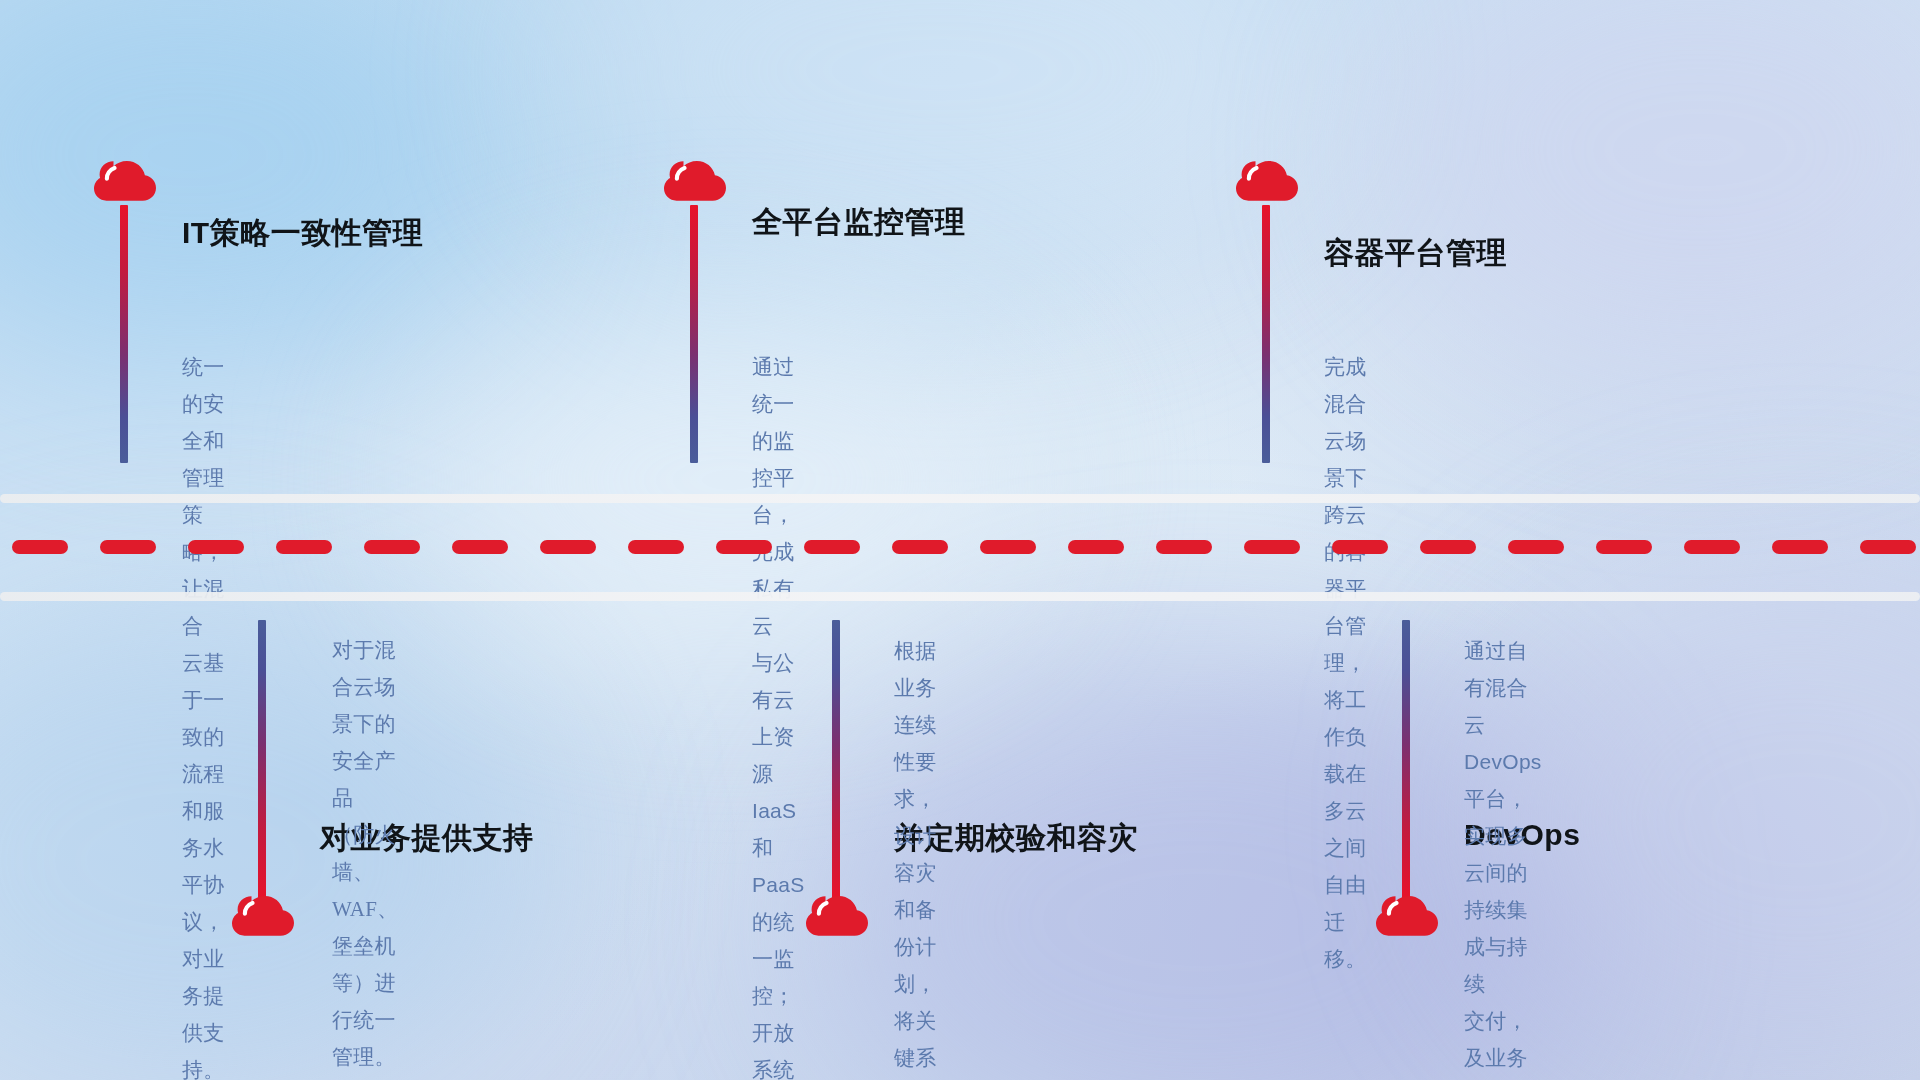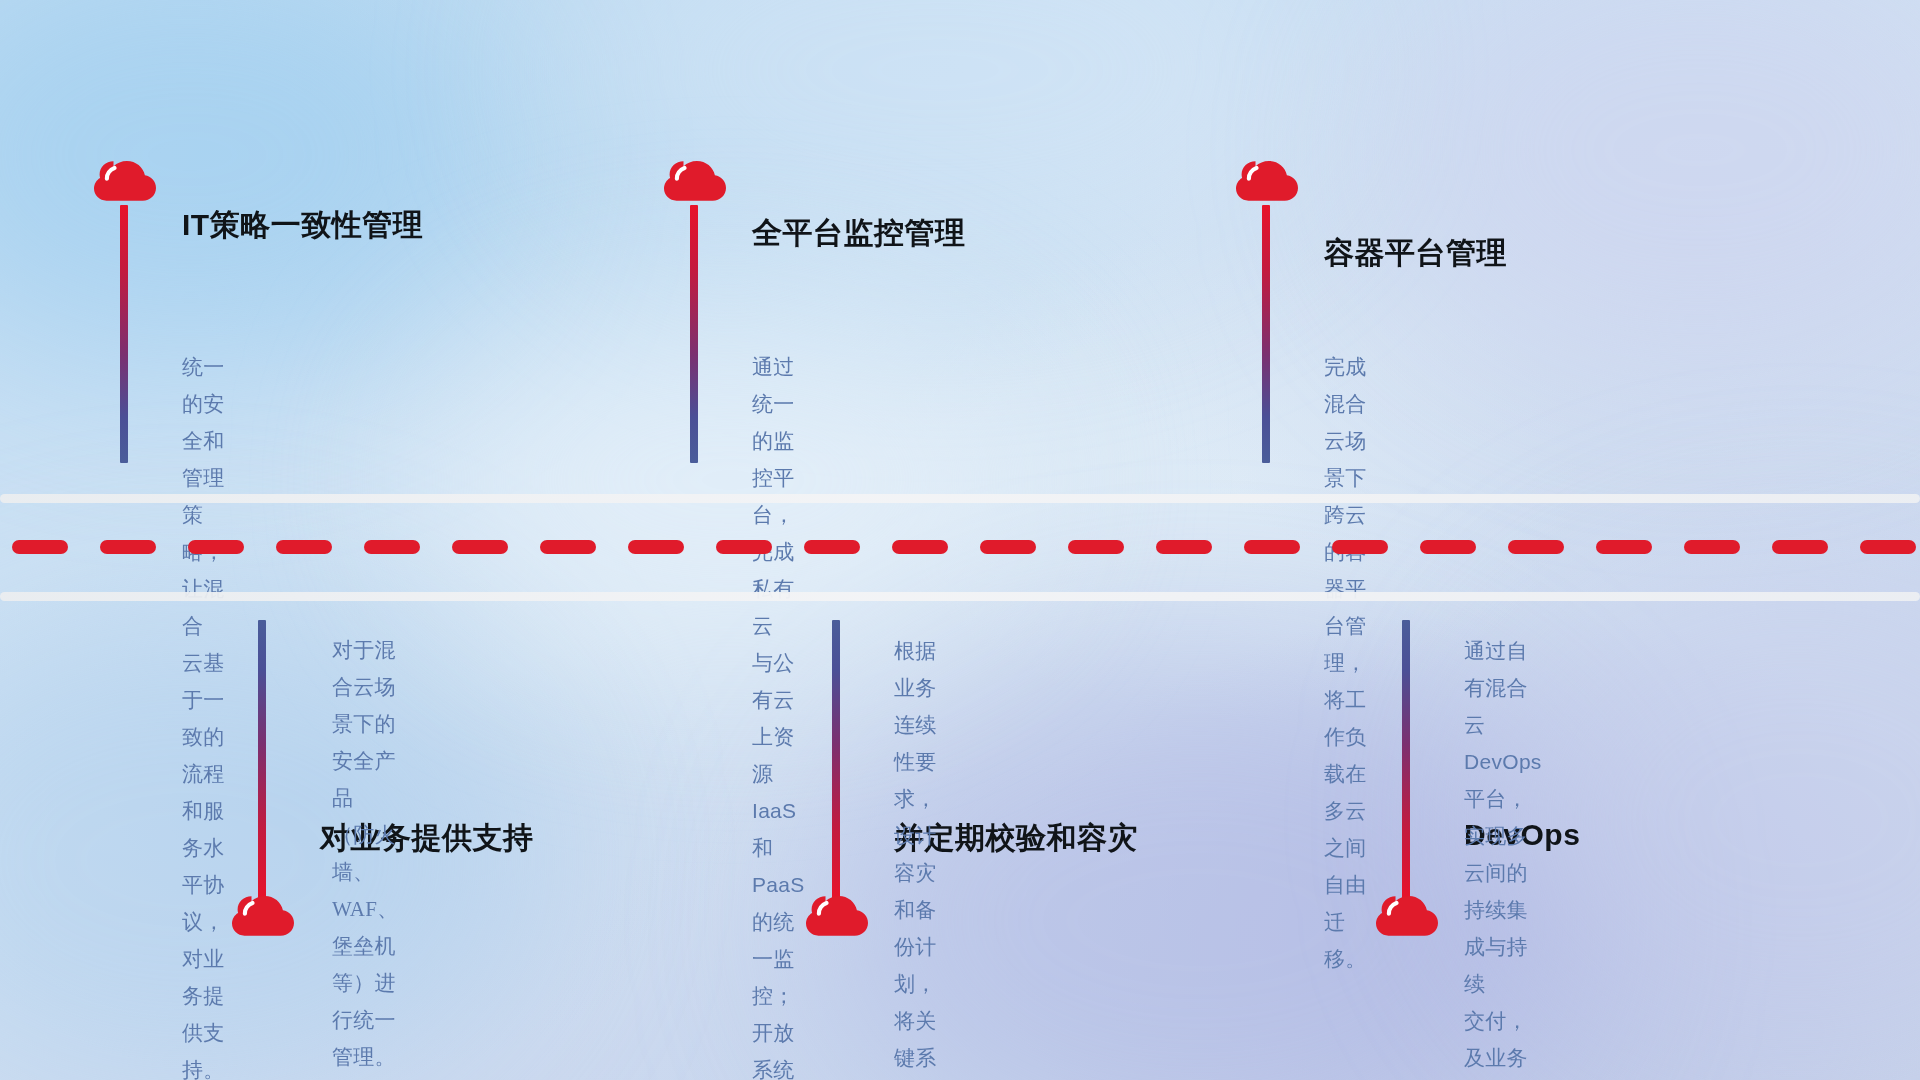--- a/index.html
+++ b/index.html
@@ -90,34 +90,34 @@
 
   <div id="top-row">
       <div class="col">
         <div class="stem down" style="left: 120px; top: 205px; height: 258px;"></div>
         <div class="cloud" style="left: 94px; top: 158px;">
           <svg viewBox="0 0 62 50" xmlns="http://www.w3.org/2000/svg">
             <path fill="#e01b2b" d="M19.5 3.2C11.8 3.2 5.6 9.1 5.6 16.4c0 1.2.2 2.4.5 3.5C2.4 22 0 26 0 30.6 0 37.3 5.6 42.7 12.5 42.7h36.2C56.1 42.7 62 37 62 29.9c0-6.4-4.8-11.7-11.1-12.6C49.3 9.2 41.9 3 32.9 3c-5.2 0-9.9 2-13.4 5.3-.0-.0.0-5.1.0-5.1z"></path>
             <path fill="none" stroke="#ffffff" stroke-width="4.2" stroke-linecap="round" d="M12.9 20.6c-.2-4.6 3-9.1 7.6-10.6"></path>
           </svg>
         </div>
-        <div class="heading" style="left: 182px; top: 205px;">IT策略一致性管理</div>
+        <div class="heading" style="left: 182px; top: 213px;">IT策略一致性管理</div>
         <div class="body" style="left: 182px; top: 348px;">统一的安全和管理策略，让混合
 云基于一致的流程和服务水平协
 议，对业务提供支持。</div>
       </div>
       <div class="col">
         <div class="stem down" style="left: 690px; top: 205px; height: 258px;"></div>
         <div class="cloud" style="left: 664px; top: 158px;">
           <svg viewBox="0 0 62 50" xmlns="http://www.w3.org/2000/svg">
             <path fill="#e01b2b" d="M19.5 3.2C11.8 3.2 5.6 9.1 5.6 16.4c0 1.2.2 2.4.5 3.5C2.4 22 0 26 0 30.6 0 37.3 5.6 42.7 12.5 42.7h36.2C56.1 42.7 62 37 62 29.9c0-6.4-4.8-11.7-11.1-12.6C49.3 9.2 41.9 3 32.9 3c-5.2 0-9.9 2-13.4 5.3-.0-.0.0-5.1.0-5.1z"></path>
             <path fill="none" stroke="#ffffff" stroke-width="4.2" stroke-linecap="round" d="M12.9 20.6c-.2-4.6 3-9.1 7.6-10.6"></path>
           </svg>
         </div>
-        <div class="heading" style="left: 752px; top: 213px;">全平台监控管理</div>
+        <div class="heading" style="left: 752px; top: 202px;">全平台监控管理</div>
         <div class="body" style="left: 752px; top: 348px;">通过统一的监控平台，完成私有云
 与公有云上资源IaaS和PaaS的统
 一监控；开放系统可对接业务监控。</div>
       </div>
       <div class="col">
         <div class="stem down" style="left: 1262px; top: 205px; height: 258px;"></div>
         <div class="cloud" style="left: 1236px; top: 158px;">
           <svg viewBox="0 0 62 50" xmlns="http://www.w3.org/2000/svg">
             <path fill="#e01b2b" d="M19.5 3.2C11.8 3.2 5.6 9.1 5.6 16.4c0 1.2.2 2.4.5 3.5C2.4 22 0 26 0 30.6 0 37.3 5.6 42.7 12.5 42.7h36.2C56.1 42.7 62 37 62 29.9c0-6.4-4.8-11.7-11.1-12.6C49.3 9.2 41.9 3 32.9 3c-5.2 0-9.9 2-13.4 5.3-.0-.0.0-5.1.0-5.1z"></path>
             <path fill="none" stroke="#ffffff" stroke-width="4.2" stroke-linecap="round" d="M12.9 20.6c-.2-4.6 3-9.1 7.6-10.6"></path>

